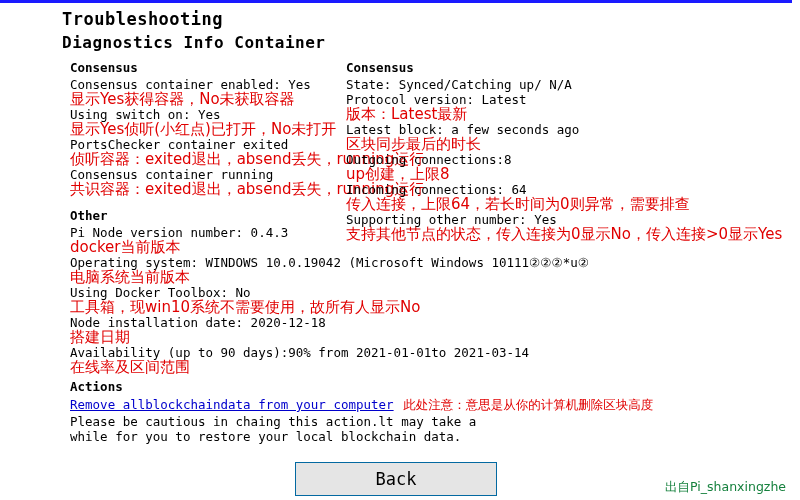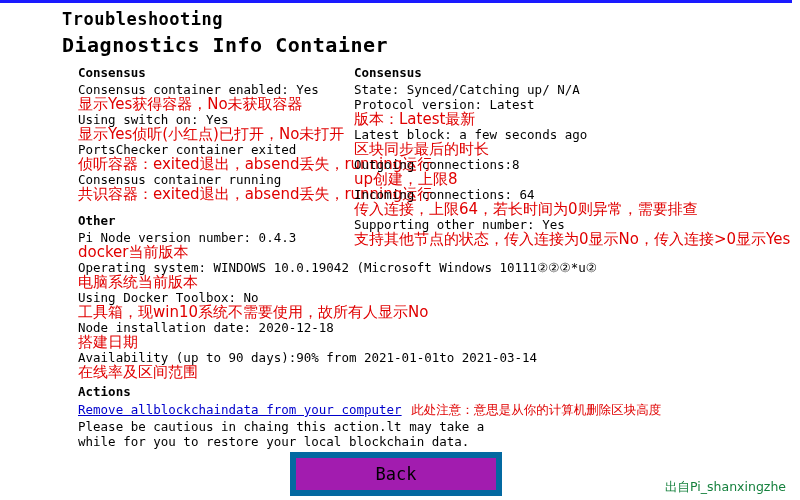--- a/index.html
+++ b/index.html
@@ -23,28 +23,28 @@
   }
   .title {
     font-family: "DejaVu Sans Mono", monospace;
     font-size: 17px;
     font-weight: bold;
     padding: 6px 0 0 62px;
     letter-spacing: 0.5px;
   }
   .subtitle {
     font-family: "DejaVu Sans Mono", monospace;
-    font-size: 20px;
+    font-size: 16px;
     font-weight: bold;
     padding: 4px 8px 2px 62px;
     letter-spacing: 0.5px;
   }
   .columns {
     display: flex;
-    padding: 4px 0 0 16px;
+    padding: 4px 0 0 8px;
   }
   .col-left {
     width: 330px;
     padding-left: 62px;
     box-sizing: border-box;
   }
   .col-right {
     width: 400px;
     padding-left: 8px;
     box-sizing: border-box;
@@ -94,22 +94,22 @@
     position: absolute;
     left: 0;
     right: 0;
     bottom: 4px;
     display: flex;
     justify-content: center;
   }
   .back-btn {
     width: 200px;
     height: 32px;
-    border: 6px solid #0369a1;
-    background: #a21caf;
+    border: 1px solid #0369a1;
+    background: #e5e5e5;
     font-family: "DejaVu Sans Mono", monospace;
     font-size: 17px;
     display: flex;
     align-items: center;
     justify-content: center;
     color: #000;
   }
   .credit {
     position: absolute;
     right: 6px;

